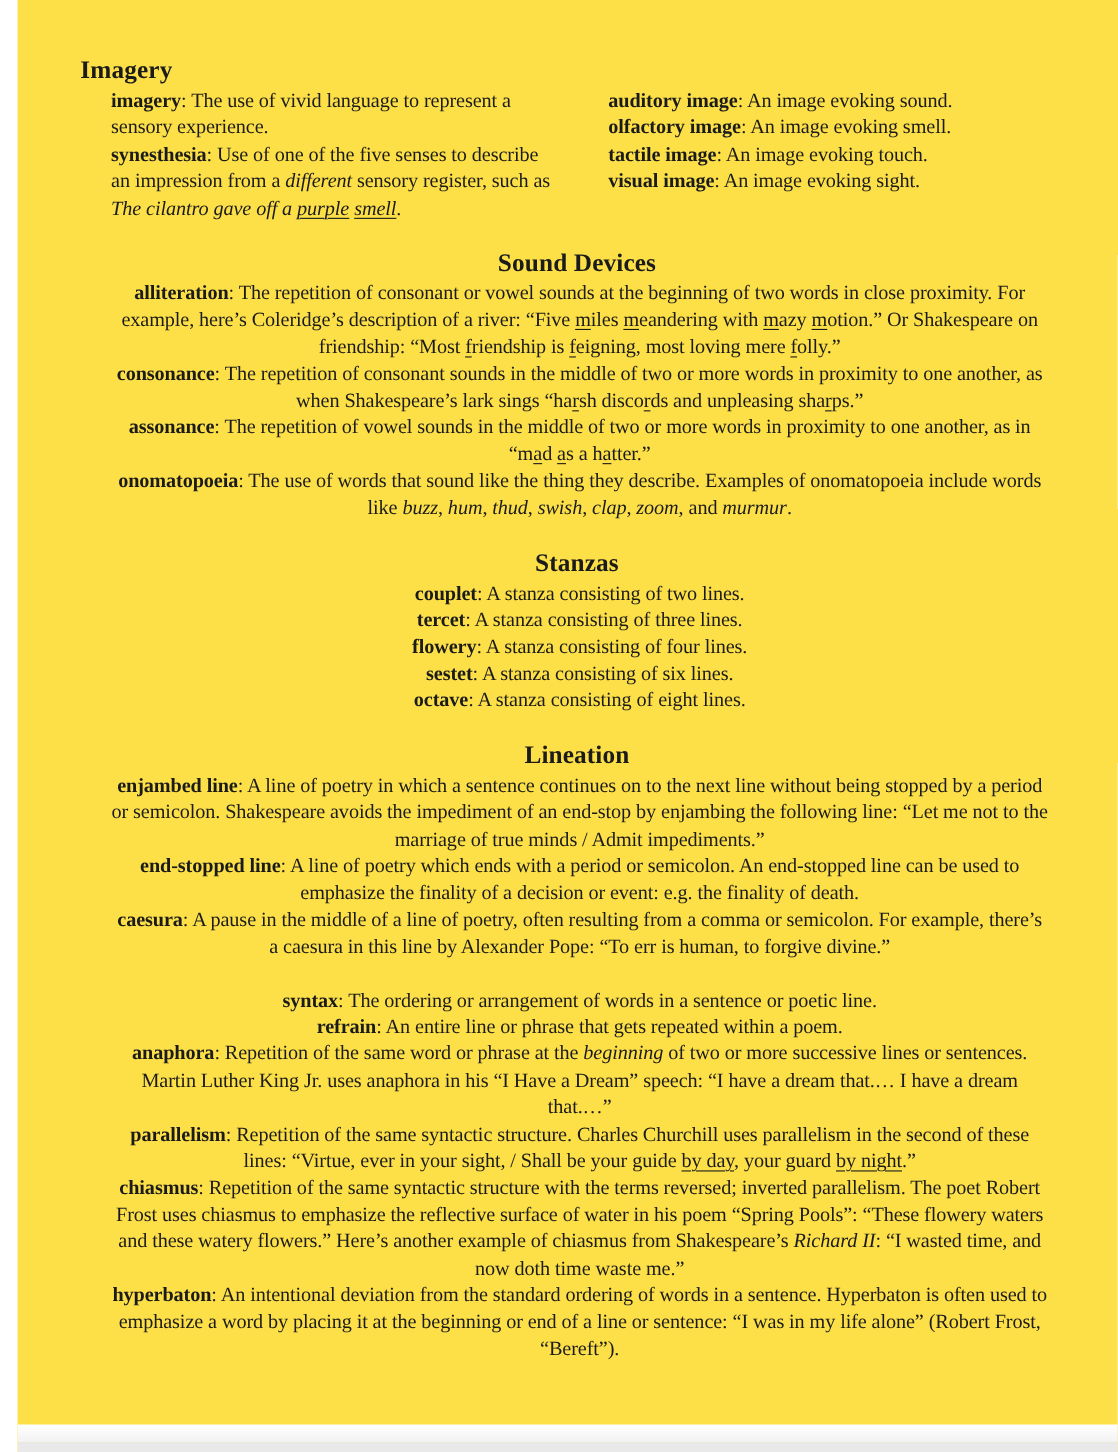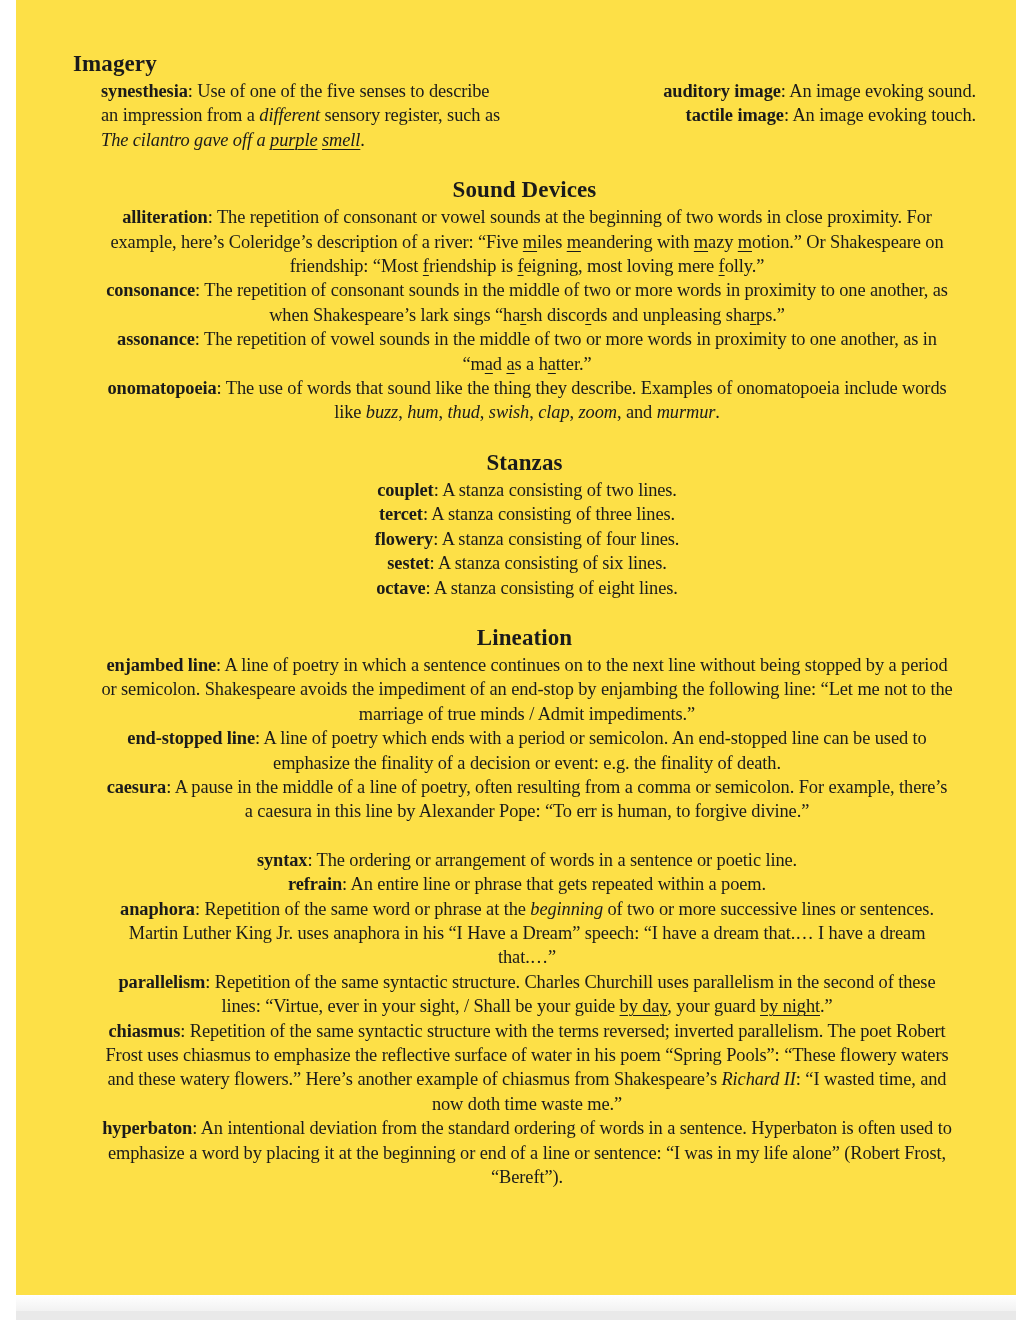--- a/index.html
+++ b/index.html
@@ -30,21 +30,21 @@
   p.entry {
     margin: 0;
     font-size: 18.4px;
     line-height: 24.4px;
     max-width: 852px;
     letter-spacing: -0.1px;
   }
   .cols { display: flex; align-items: flex-start; }
   .col-left { width: 400px; flex: 0 0 auto; }
   .col-right { margin-left: 52px; flex: 1 1 auto; }
-  .col-right p.entry { white-space: nowrap; text-align: right; }
+  .col-right p.entry { white-space: nowrap; }
   span.b { font-weight: 700; }
   span.i { font-style: italic; }
   span.u { text-decoration: underline; text-decoration-thickness: 1.4px; text-underline-offset: 2.5px; }
   .page-bottom-fade {
     position: absolute; left: 0; right: 0; bottom: 9px; height: 16px;
     background: linear-gradient(#ffffff, #f2f2f2);
   }
   .page-bottom-bar {
     position: absolute; left: 0; right: 0; bottom: 0; height: 9px;
     background: #e9e9e9;
@@ -52,25 +52,28 @@
 </style>
 </head>
 <body>
 
 <div class="page" style="background: #fde047; color: rgb(27, 27, 27); margin-left: 16px;">
   <div class="content">
       <section>
         <h2>Imagery</h2>
         <div class="cols entries">
           <div class="col-left">
+            <p class="entry"><span class="b">imagery</span><span>: The use of vivid language to represent a sensory experience.</span></p>
             <p class="entry"><span class="b">synesthesia</span><span>: Use of one of the five senses to describe an impression from a </span><span class="i">different</span><span> sensory register, such as </span><span class="i">The cilantro gave off a </span><span class="i u">purple</span><span class="i"> </span><span class="i u">smell</span><span>.</span></p>
           </div>
           <div class="col-right">
             <p class="entry"><span class="b">auditory image</span><span>: An image evoking sound.</span></p>
+            <p class="entry"><span class="b">olfactory image</span><span>: An image evoking smell.</span></p>
             <p class="entry"><span class="b">tactile image</span><span>: An image evoking touch.</span></p>
+            <p class="entry"><span class="b">visual image</span><span>: An image evoking sight.</span></p>
           </div>
         </div>
       </section>
       <section>
         <h2>Sound Devices</h2>
         <div class="entries">
           <p class="entry"><span class="b">alliteration</span><span>: The repetition of consonant or vowel sounds at the beginning of two words in close proximity. For example, here’s Coleridge’s description of a river: “Five </span><span class="u">m</span><span>iles </span><span class="u">m</span><span>eandering with </span><span class="u">m</span><span>azy </span><span class="u">m</span><span>otion.” Or Shakespeare on friendship: “Most </span><span class="u">f</span><span>riendship is </span><span class="u">f</span><span>eigning, most loving mere </span><span class="u">f</span><span>olly.”</span></p>
           <p class="entry"><span class="b">consonance</span><span>: The repetition of consonant sounds in the middle of two or more words in proximity to one another, as when Shakespeare’s lark sings “ha</span><span class="u">r</span><span>sh disco</span><span class="u">r</span><span>ds and unpleasing sha</span><span class="u">r</span><span>ps.”</span></p>
           <p class="entry"><span class="b">assonance</span><span>: The repetition of vowel sounds in the middle of two or more words in proximity to one another, as in “m</span><span class="u">a</span><span>d </span><span class="u">a</span><span>s a h</span><span class="u">a</span><span>tter.”</span></p>
           <p class="entry"><span class="b">onomatopoeia</span><span>: The use of words that sound like the thing they describe. Examples of onomatopoeia include words like </span><span class="i">buzz</span><span>, </span><span class="i">hum</span><span>, </span><span class="i">thud</span><span>, </span><span class="i">swish</span><span>, </span><span class="i">clap</span><span>, </span><span class="i">zoom</span><span>, and </span><span class="i">murmur</span><span>.</span></p>

